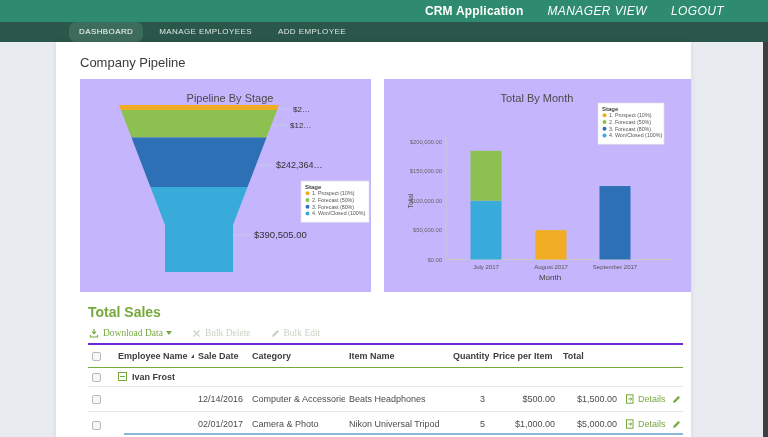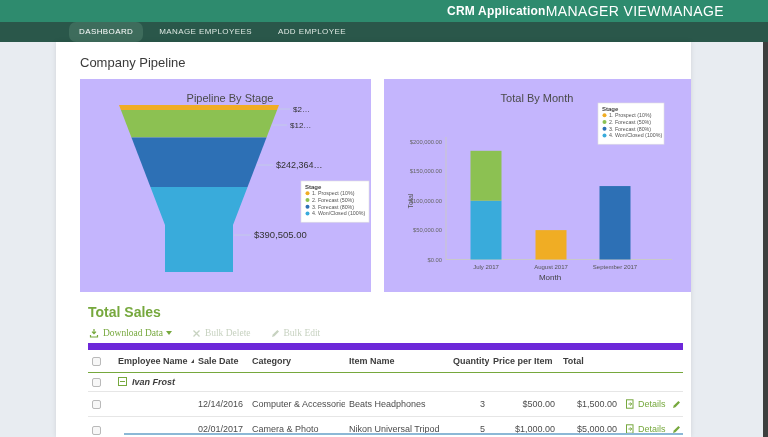--- a/index.html
+++ b/index.html
@@ -10,21 +10,21 @@
     position:relative;
     overflow:hidden;
   }
   
   .app-header {
     height:22px; background:#2E8B6E; color:#fff;
     display:flex; align-items:center;
     padding:0 44px 0 72px;
   }
   .app-title { font-size:12px; font-weight:bold; flex:1; letter-spacing:.2px;text-align:right; }
-  .header-link { font-size:14px; letter-spacing:.4px; cursor:pointer; }
+  .header-link { font-size:12px; letter-spacing:.4px; margin-left:24px; cursor:pointer;font-style:italic; }
   
   .nav { height:20px; background:#2A574A; display:flex; padding-left:69px; }
   .nav-tab {
     font-size:8px; letter-spacing:.4px; color:#dce7e1;
     line-height:20px; padding:0 10px; margin-right:6px; cursor:pointer;
   }
   .nav-tab.active { background:#3E6C5C; color:#fff;border-radius:7px; }
   
   .card {
     position:absolute; left:56px; top:42px; width:635px; height:395px;
@@ -42,24 +42,24 @@
   .toolbar { display:flex; align-items:center; margin:8px 0 5px 1px; font-size:9.5px;font-family:Liberation Serif, serif; }
   .tool { color:#76A83D; display:flex; align-items:center; margin-right:20px; cursor:pointer; }
   .tool .ticon { margin-right:4px; display:inline-flex; }
   .tool.disabled { color:#c7d2c0; cursor:default; }
   .caret-down {
     width:0; height:0; border-left:3px solid transparent; border-right:3px solid transparent;
     border-top:4px solid #76A83D; margin-left:3px;
   }
   
   table { width:100%; border-collapse:collapse; table-layout:fixed; font-size:9px; color:#4c4c4c; }
-  thead tr { border-top:7px solid #6d28d9; border-bottom:1px solid #76A83D; }
+  thead tr { border-top:2px solid #6d28d9; border-bottom:1px solid #76A83D; }
   th { font-weight:bold; text-align:left; padding:6px 4px; color:#3d3d3d; font-size:9px; white-space:nowrap; overflow:hidden; }
   td { padding:7px 4px; border-bottom:1px solid #e6e6e6; white-space:nowrap; overflow:hidden; }
-  tr.group-row td { padding:4px 4px; font-weight:bold; color:#3d3d3d;font-style:italic; }
+  tr.group-row td { padding:4px 4px; font-weight:bold; color:#3d3d3d; }
   .num { text-align:right; }
   .checkbox {
     display:inline-block; width:9px; height:9px; background:#f7f7f7;
     border:1px solid #b9b9b9; border-radius:2px; vertical-align:middle; cursor:pointer;
   }
   .collapse-box {
     display:inline-block; width:9px; height:9px; border:1px solid #76A83D; background:#fff;
     vertical-align:-1px; margin-right:5px; position:relative; cursor:pointer;
   }
   .collapse-box::before {
@@ -76,21 +76,21 @@
   .blue-line { position:absolute; left:68px; right:8px; bottom:2px; height:2px; background:#8cb8d6; }
   
   .scroll-strip { position:absolute; right:0; top:42px; width:5px; bottom:0; background:#3d3f3e; }
 </style>
 </head>
 <body>
 
 <div class="app-header">
   <div class="app-title">CRM Application</div>
   <div class="header-link">MANAGER VIEW</div>
-  <div class="header-link">MANAGE</div>
+  <div class="header-link">LOGOUT</div>
 </div>
 
 <div class="nav">
   <div class="nav-tab active">DASHBOARD</div>
   <div class="nav-tab">MANAGE EMPLOYEES</div>
   <div class="nav-tab">ADD EMPLOYEE</div>
 </div>
 
 <div class="card">
 

